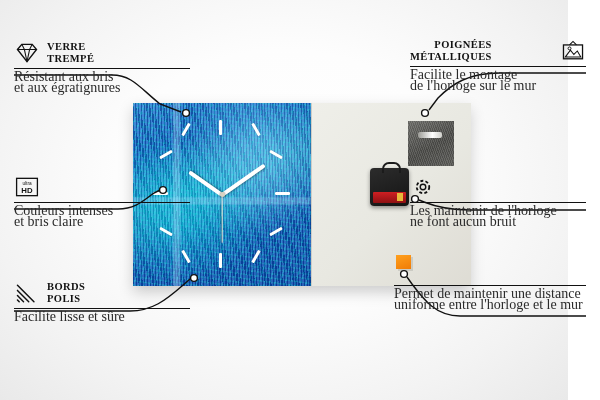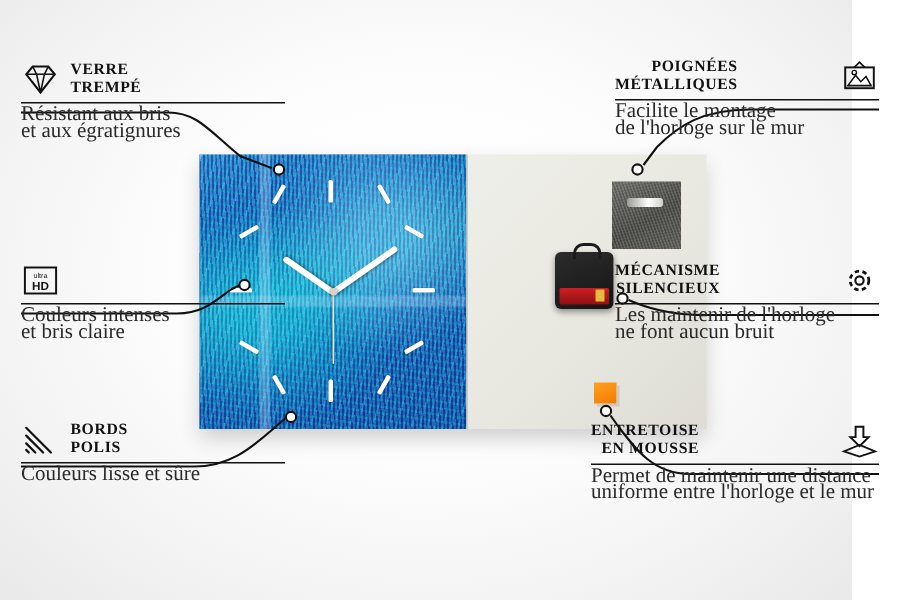--- a/index.html
+++ b/index.html
@@ -201,21 +201,21 @@
               <path d="M4 21 L6 23"></path>
         </g>
           </svg>
       </span>
       <div>
         <div class="feat-title">BORDS</div>
         <div class="feat-title">POLIS</div>
       </div>
     </div>
     <div class="rule"></div>
-    <div class="feat-sub">Couleurs lisse et sûre</div>
+    <div class="feat-sub">Facilite lisse et sûre</div>
   </div>
 
   <div class="feature right" style="left:410px;top:39px;">
     <div class="feat-head">
       <div>
         <div class="feat-title">POIGNÉES</div>
         <div class="feat-title">MÉTALLIQUES</div>
       </div>
       <span class="ico">
         <svg viewBox="0 0 30 26">
@@ -226,49 +226,33 @@
         </svg>
       </span>
     </div>
     <div class="rule"></div>
     <div class="feat-sub">Facilite le montage</div>
     <div class="feat-sub">de l'horloge sur le mur</div>
   </div>
 
   <div class="feature right" style="left:410px;top:175px;">
     <div class="feat-head">
-      <div>
-        <div class="feat-title">MÉCANISME</div>
-        <div class="feat-title">SILENCIEUX</div>
-      </div>
       <span class="ico">
         <svg viewBox="0 0 30 26">
           <g stroke="currentColor" stroke-width="2.1" fill="none">
             <circle cx="15" cy="13" r="7.2" stroke-dasharray="3.4 2.6"></circle>
             <circle cx="15" cy="13" r="3.2" stroke-width="1.6"></circle>
           </g>
         </svg>
       </span>
     </div>
     <div class="rule"></div>
     <div class="feat-sub">Les maintenir de l'horloge</div>
     <div class="feat-sub">ne font aucun bruit</div>
   </div>
 
   <div class="feature right" style="left:394px;top:282px;width:192px;">
-    <div class="feat-head">
-      <div>
-        <div class="feat-title">ENTRETOISE</div>
-        <div class="feat-title">EN MOUSSE</div>
-      </div>
-      <span class="ico">
-        <svg viewBox="0 0 30 26">
-          <path d="M12 2 H18 V10 H22 L15 17 L8 10 H12 Z" fill="none" stroke="currentColor" stroke-width="1.5"></path>
-          <path d="M15 16 L27 21 L15 25 L3 21 Z" fill="none" stroke="currentColor" stroke-width="1.4"></path>
-        </svg>
-      </span>
-    </div>
     <div class="rule"></div>
     <div class="feat-sub">Permet de maintenir une distance</div>
     <div class="feat-sub">uniforme entre l'horloge et le mur</div>
   </div>
 
 </div>
 
 </body></html>

